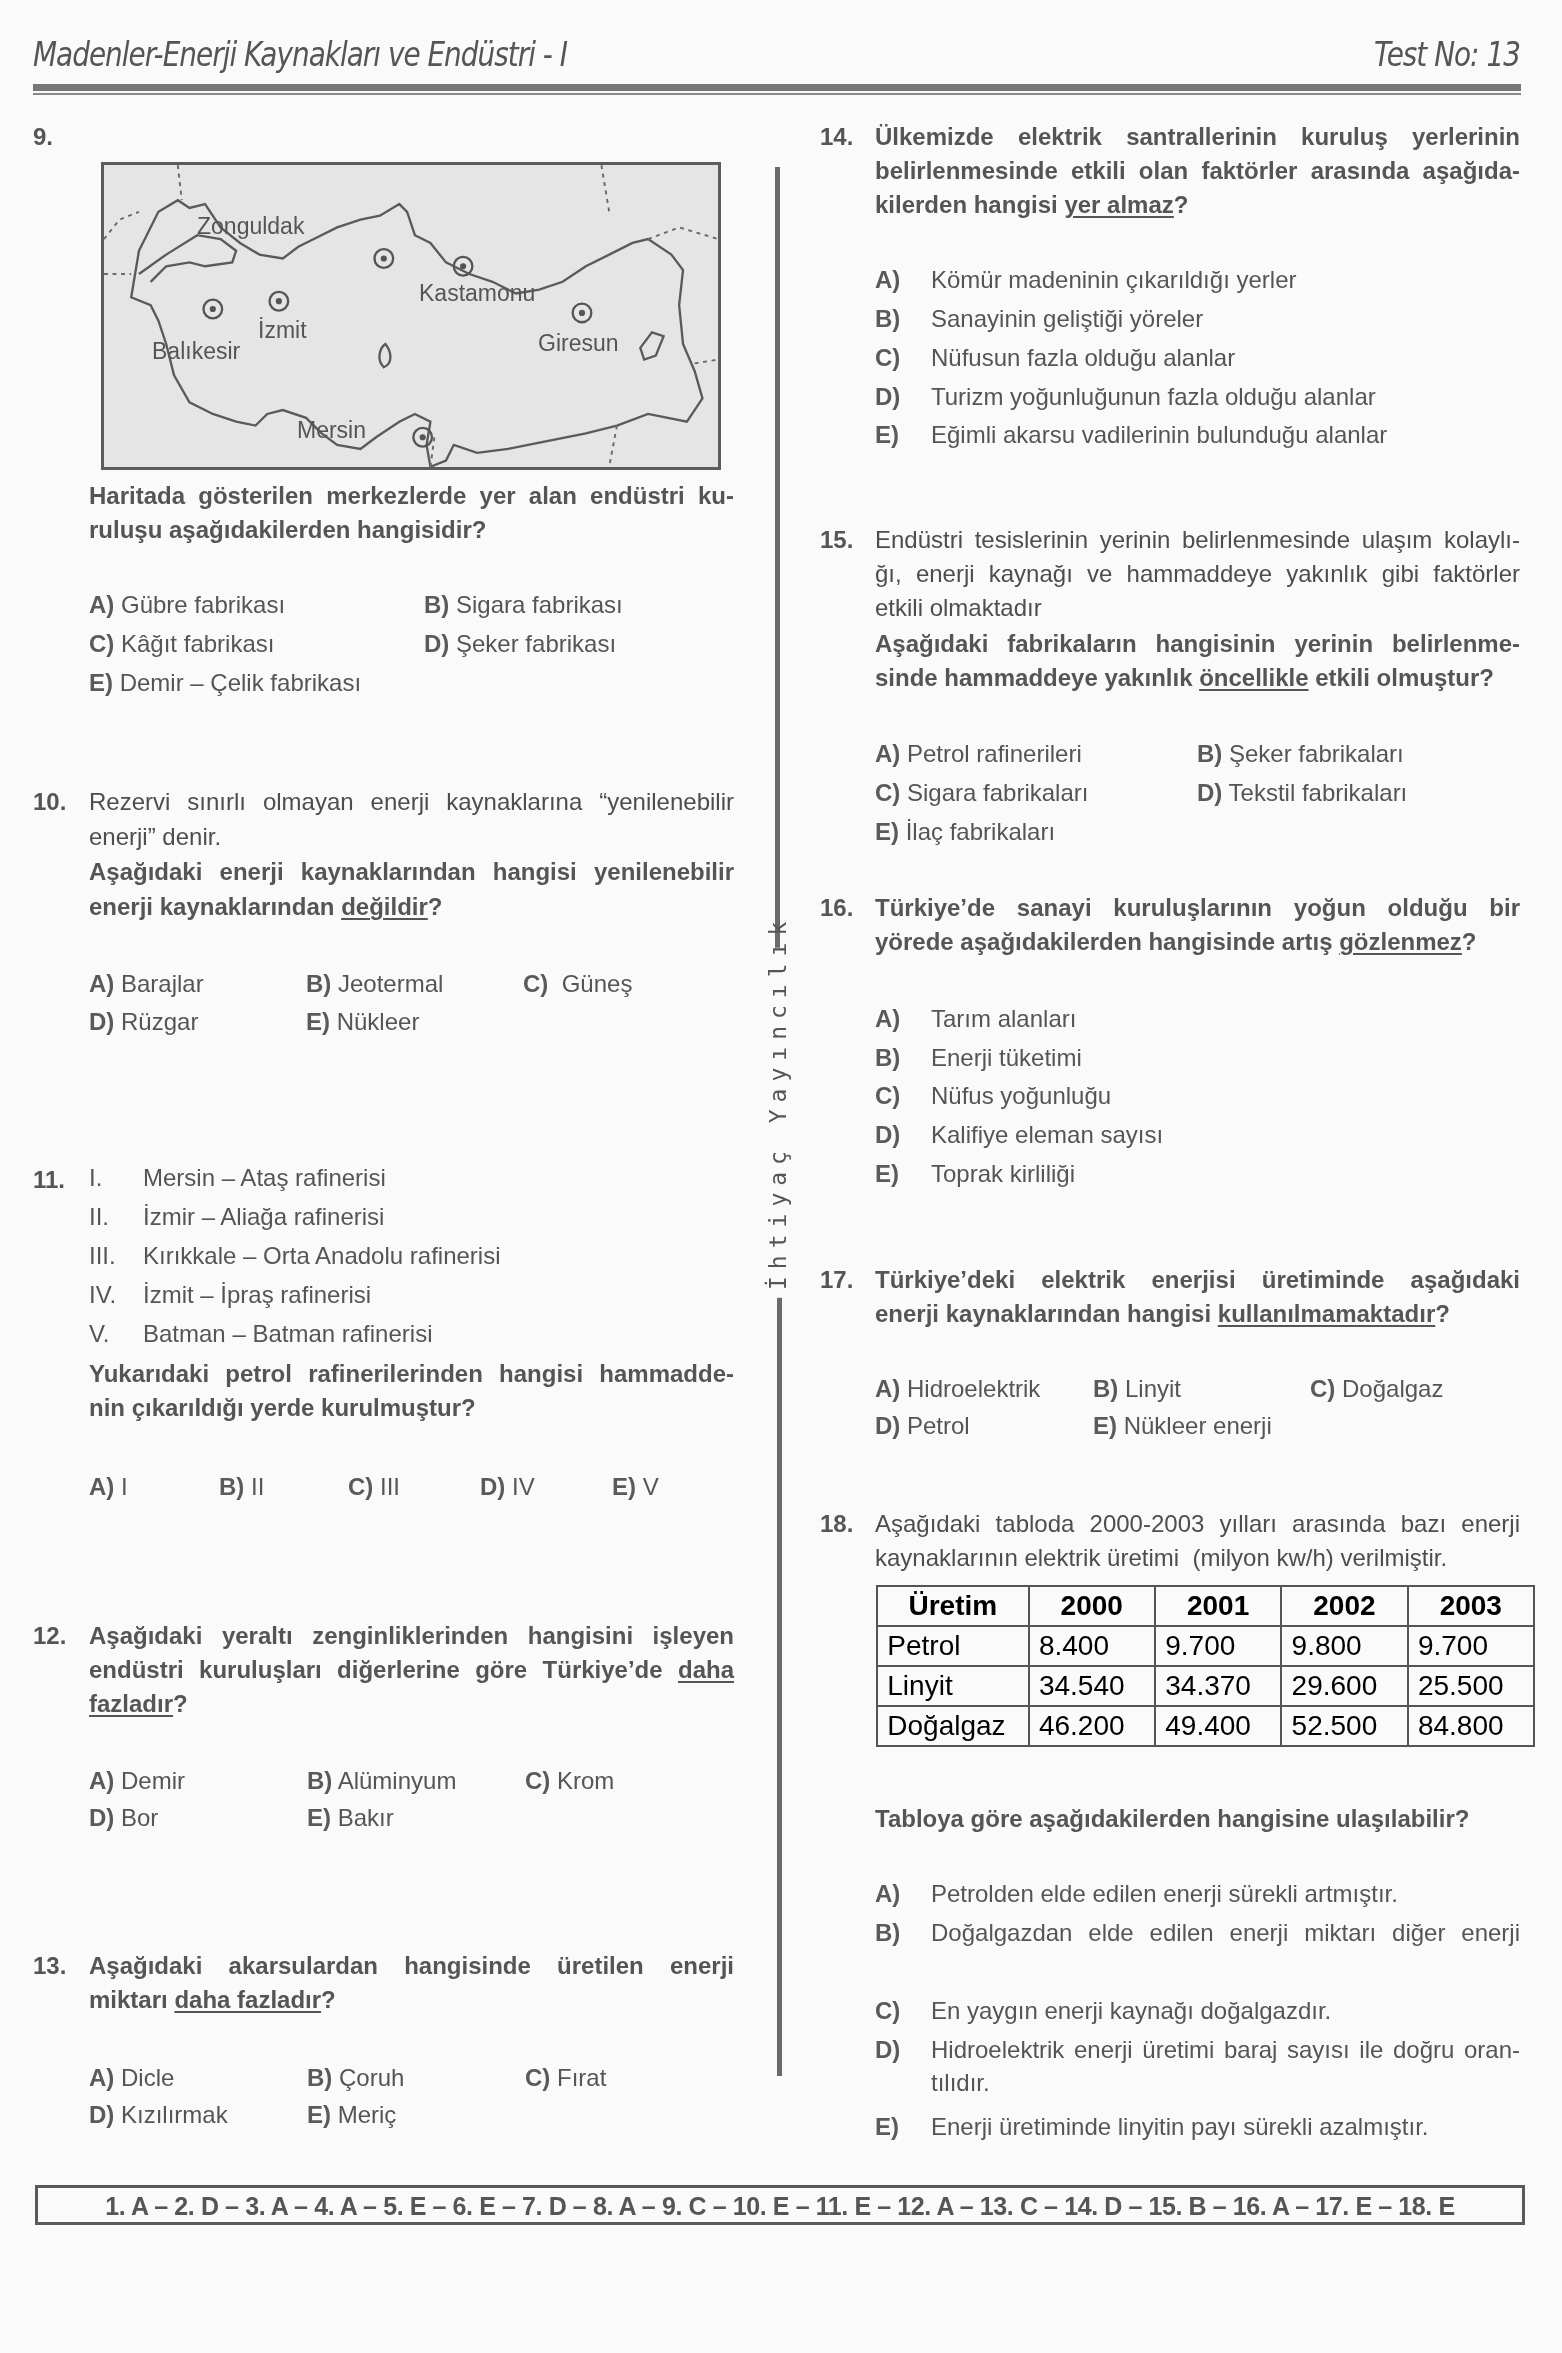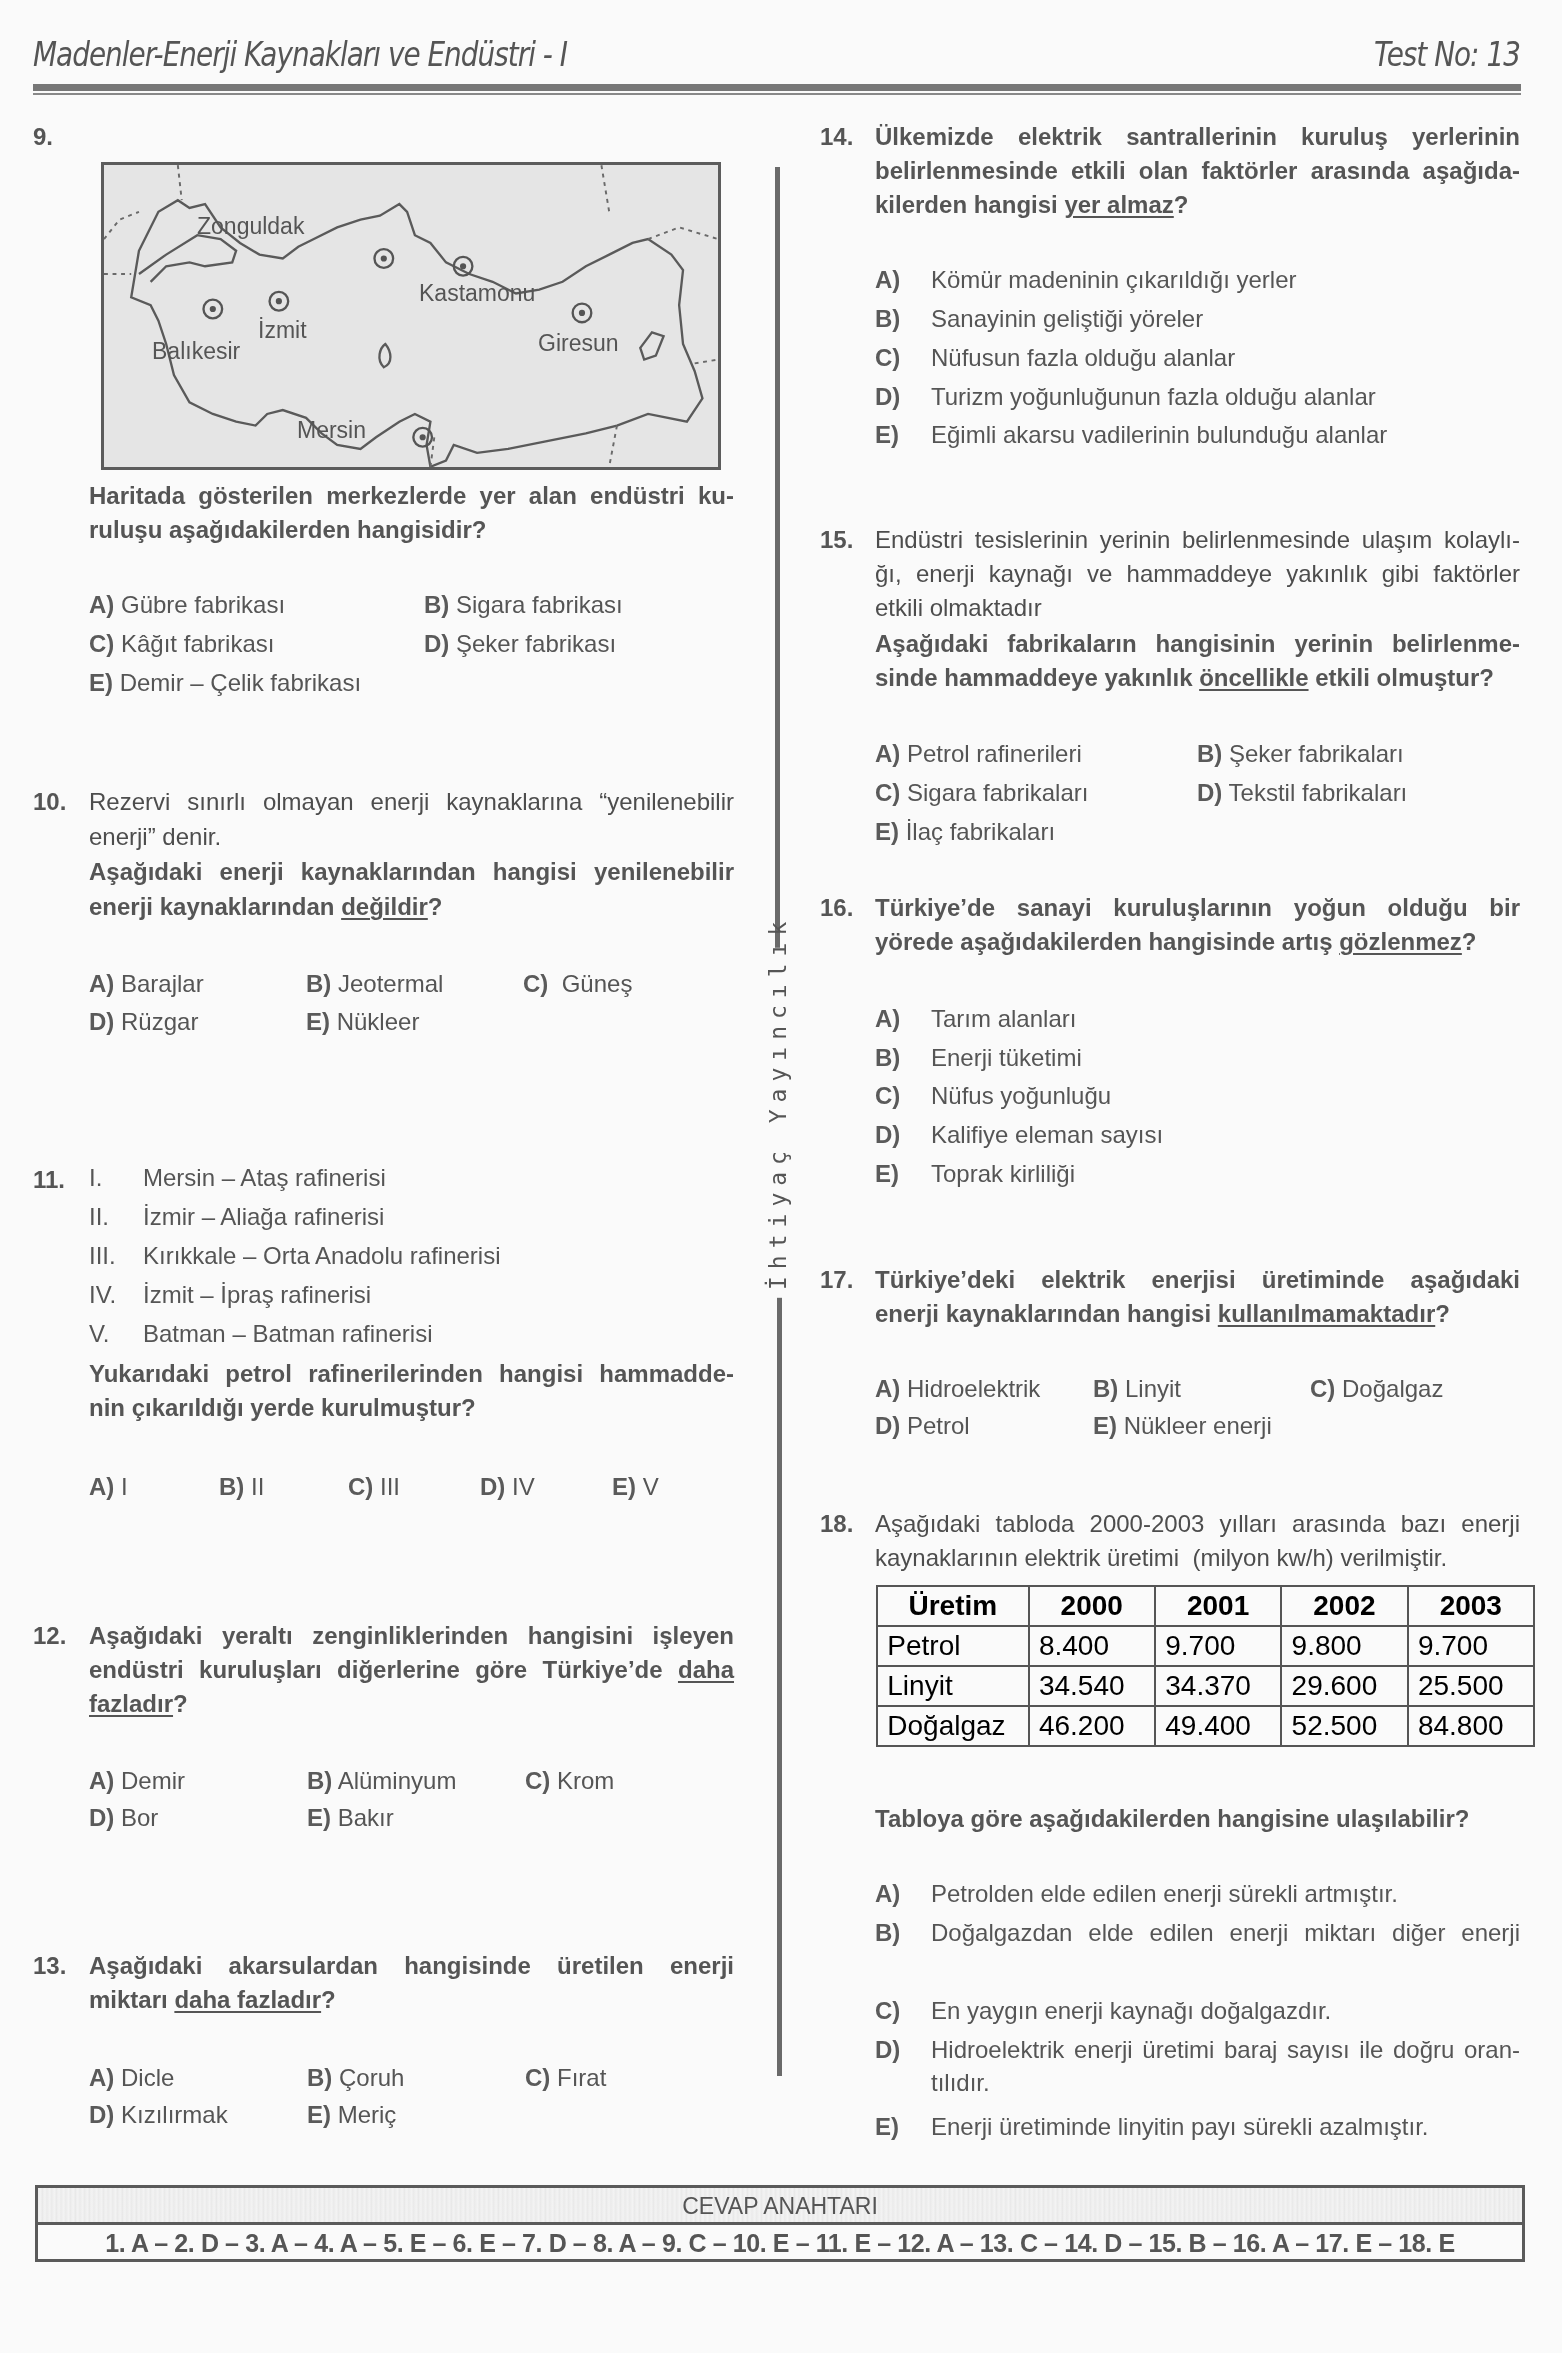--- a/index.html
+++ b/index.html
@@ -288,16 +288,15 @@
   <div style="padding-left:56px;margin-top:4.7px;">tılıdır.</div>
 </div>
 <div class="abs opt" style="left:875px;top:2113px;">
   <div class="ol">
       <span class="l">E)</span>
       <span>Enerji üretiminde linyitin payı sürekli azalmıştır.</span>
     </div>
 </div>
 
 <div class="abs key-box" style="left:35px;top:2185px;width:1484px;">
-  <div class="key-head">CEVAP ANAHTARI</div>
   <div class="key-row">1. A – 2. D – 3. A – 4. A – 5. E – 6. E – 7. D – 8. A – 9. C – 10. E – 11. E – 12. A – 13. C – 14. D – 15. B – 16. A – 17. E – 18. E</div>
 </div>
 
 
 </body></html>

